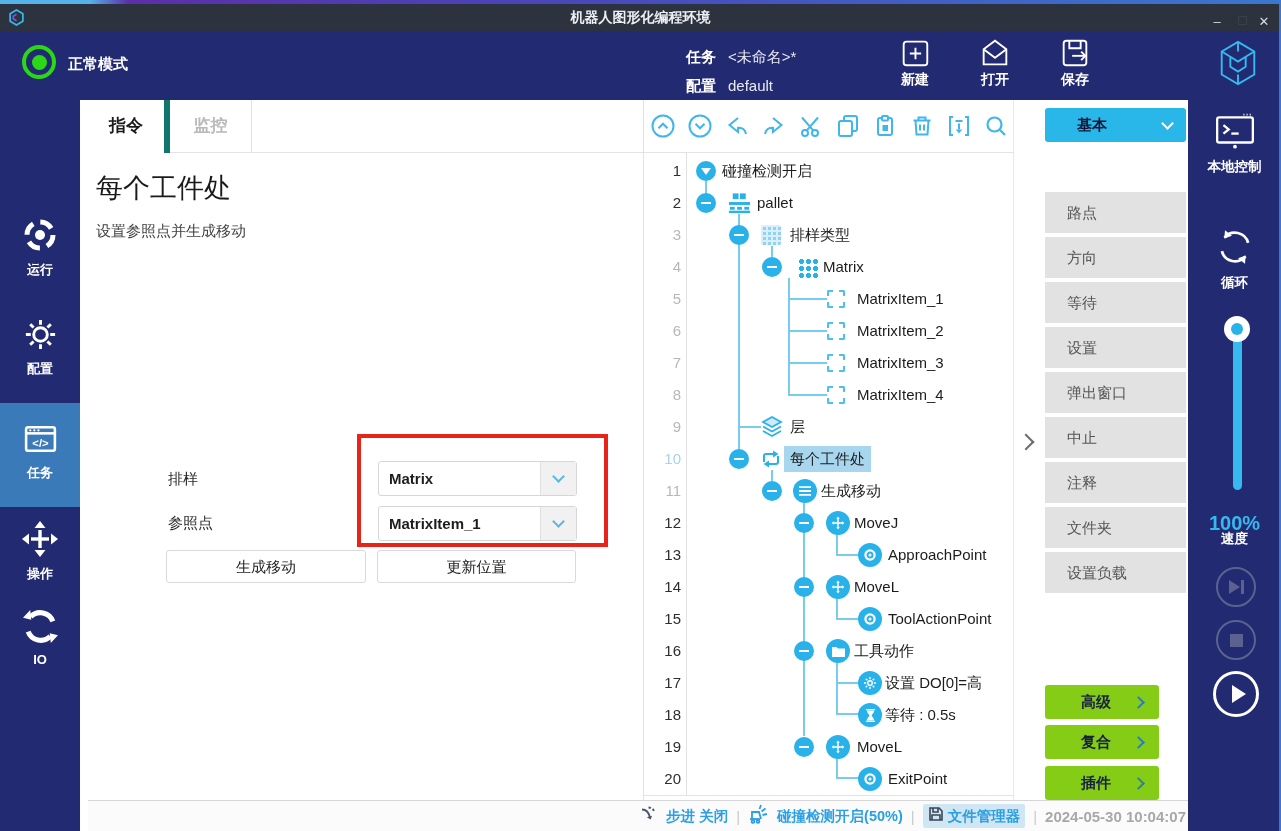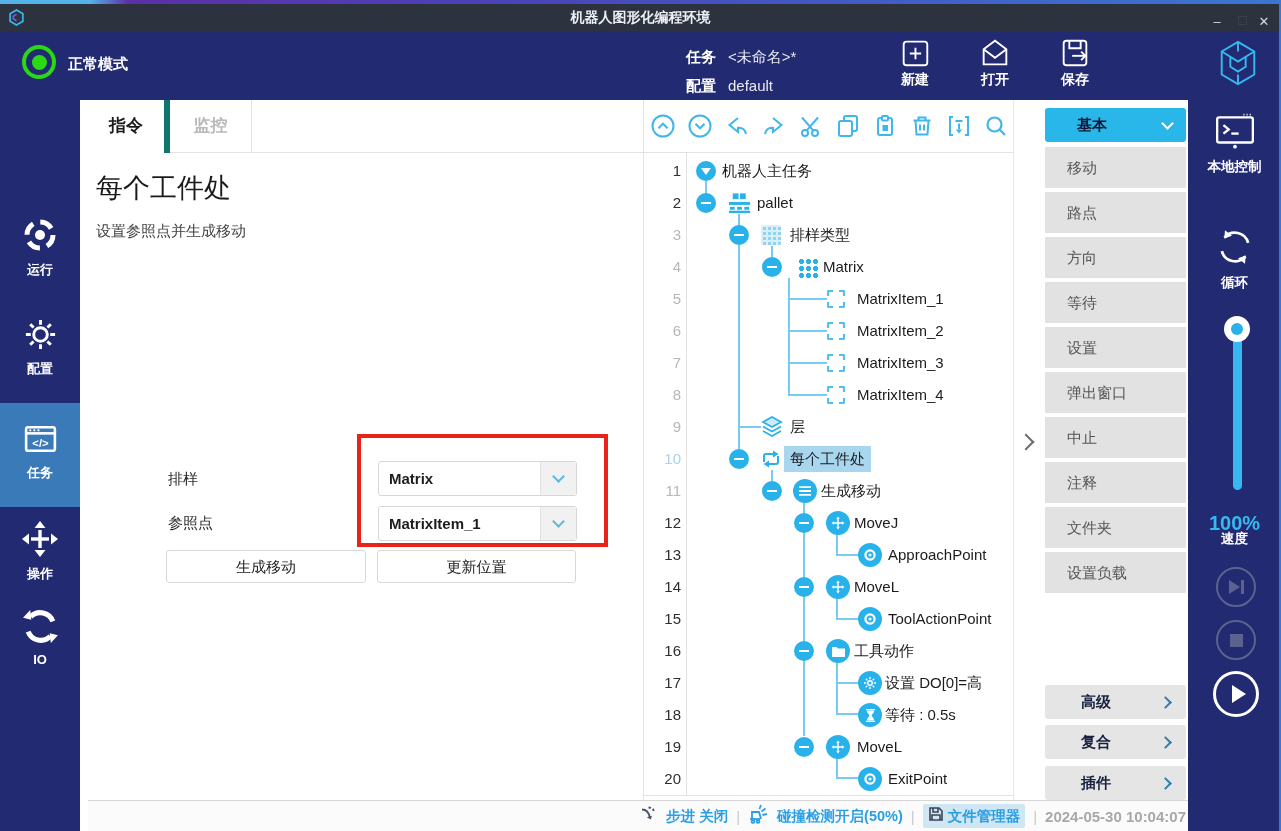--- a/index.html
+++ b/index.html
@@ -58,21 +58,21 @@
   .matgrid{position:absolute;top:6px;width:21px;height:21px;
     background-image:radial-gradient(#29b2ea 2.3px,transparent 2.4px);background-size:7px 7px;background-position:1px 1px;}
   .mitem{position:absolute;top:7px;width:18px;height:18px;border:2px dashed #4cc0f0;border-radius:2px;}
   #splitter{left:1014px;top:100px;width:29px;height:700px;background:#fff;}
   .chev-r{display:inline-block;width:12px;height:12px;border-right:2.4px solid #6d6d6d;border-bottom:2.4px solid #6d6d6d;transform:rotate(-45deg);}
   
   #cmdpanel{left:1043px;top:100px;width:145px;height:700px;background:#fff;}
   .cmdhead{left:1045px;width:141px;height:34px;background:#29b7ea;border-radius:3px;display:flex;align-items:center;}
   .cmdhead .txt{flex:1;padding-left:32px;font-size:15px;font-weight:bold;color:#0f1532;}
   .cmditem{left:1045px;width:141px;height:41px;background:#e2e2e2;font-size:15px;color:#555;line-height:41px;padding-left:22px;}
-  .cmdgroup{left:1045px;width:141px;height:34px;background:#e5e5e5;border-radius:3px;display:flex;align-items:center;}
+  .cmdgroup{left:1045px;width:114px;height:34px;background:#84cc16;border-radius:3px;display:flex;align-items:center;}
   .cmdgroup .txt{flex:1;padding-left:36px;font-size:15px;font-weight:bold;color:#17203e;}
   .gchev{width:9px;height:9px;border-right:2.2px solid #2e7fae;border-bottom:2.2px solid #2e7fae;transform:rotate(-45deg);margin-right:16px;}
   .hchev{width:9px;height:9px;border-right:2.2px solid #fff;border-bottom:2.2px solid #fff;transform:rotate(45deg);margin-right:14px;margin-top:-4px;}
   
   #rightbar{left:1188px;top:100px;width:93px;height:731px;background:#222a72;}
   .rlabel{color:#fff;font-size:13.5px;font-weight:bold;text-align:center;width:93px;}
   #slidertrack{left:1233px;top:322px;width:9px;height:168px;background:#35b9ef;border-radius:5px;}
   #sliderthumb{left:1224px;top:316px;width:26px;height:26px;background:#fff;border-radius:50%;display:flex;align-items:center;justify-content:center;}
   #sliderthumb .in{width:12px;height:12px;border-radius:50%;background:#29b2ea;}
   .pcirc{position:absolute;border-radius:50%;display:flex;align-items:center;justify-content:center;}
@@ -292,21 +292,21 @@
   <div class="conn" style="left:836px;top:682px;width:22px;height:2px;"></div>
   <div class="conn" style="left:836px;top:713px;width:22px;height:2px;"></div>
   <div class="conn" style="left:836px;top:758px;width:2px;height:21px;"></div>
   <div class="conn" style="left:836px;top:777px;width:22px;height:2px;"></div>
 
   <div class="trow" style="top:155px;">
     <span class="lnum n-dark">1</span>
     <span class="ncirc" style="left:53px;">
         <i class="tri-d"></i>
       </span>
-    <span class="tlabel" style="left:79px;">机器人主任务</span>
+    <span class="tlabel" style="left:79px;">碰撞检测开启</span>
   </div>
   <div class="trow" style="top:187px;">
     <span class="lnum n-dark">2</span>
     <span class="ncirc" style="left:53px;">
         <i class="minus"></i>
       </span>
     <span class="abs" style="left:84px;top:5px;"><svg width="25" height="22" viewBox="0 0 26 22" fill="#29b2ea">
           <rect x="6" y="1" width="6" height="6"></rect>
           <rect x="13.5" y="1" width="6" height="6"></rect>
           <rect x="2" y="10" width="22" height="3"></rect>
@@ -491,21 +491,20 @@
 
   <div id="splitter" class="abs">
     <i class="chev-r abs" style="left:6px;top:336px;"></i>
   </div>
 
   <div id="cmdpanel" class="abs"></div>
   <div class="cmdhead abs" style="top:108px;">
     <span class="txt">基本</span>
     <i class="hchev"></i>
   </div>
-  <div class="cmditem abs" style="top:147px;">移动</div>
   <div class="cmditem abs" style="top:192px;">路点</div>
   <div class="cmditem abs" style="top:237px;">方向</div>
   <div class="cmditem abs" style="top:282px;">等待</div>
   <div class="cmditem abs" style="top:327px;">设置</div>
   <div class="cmditem abs" style="top:372px;">弹出窗口</div>
   <div class="cmditem abs" style="top:417px;">中止</div>
   <div class="cmditem abs" style="top:462px;">注释</div>
   <div class="cmditem abs" style="top:507px;">文件夹</div>
   <div class="cmditem abs" style="top:552px;">设置负载</div>
   <div class="cmdgroup abs" style="top:685px;">

